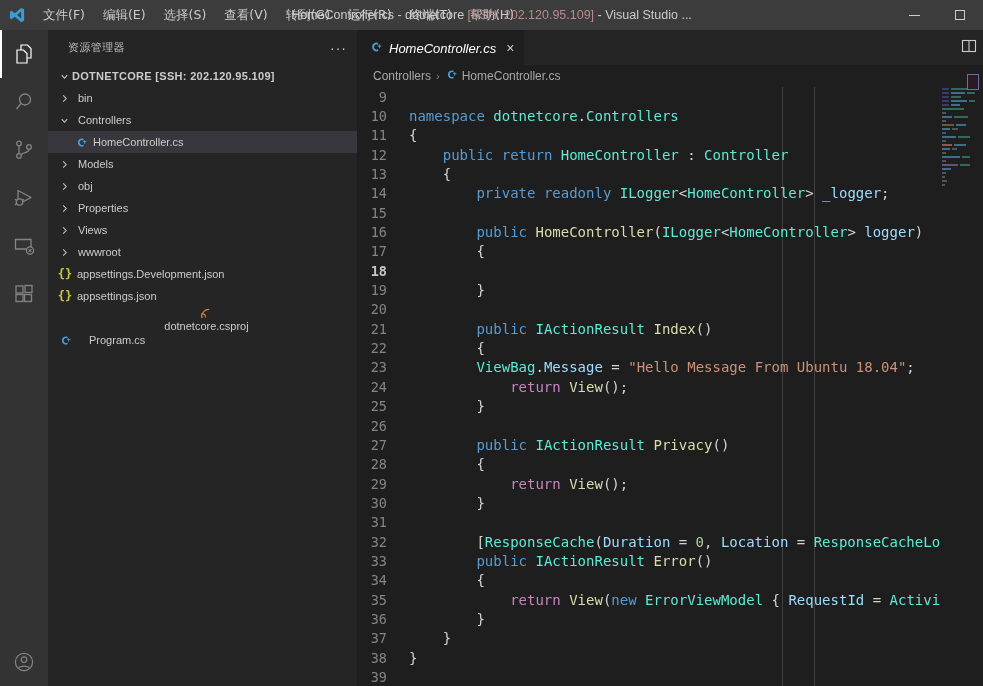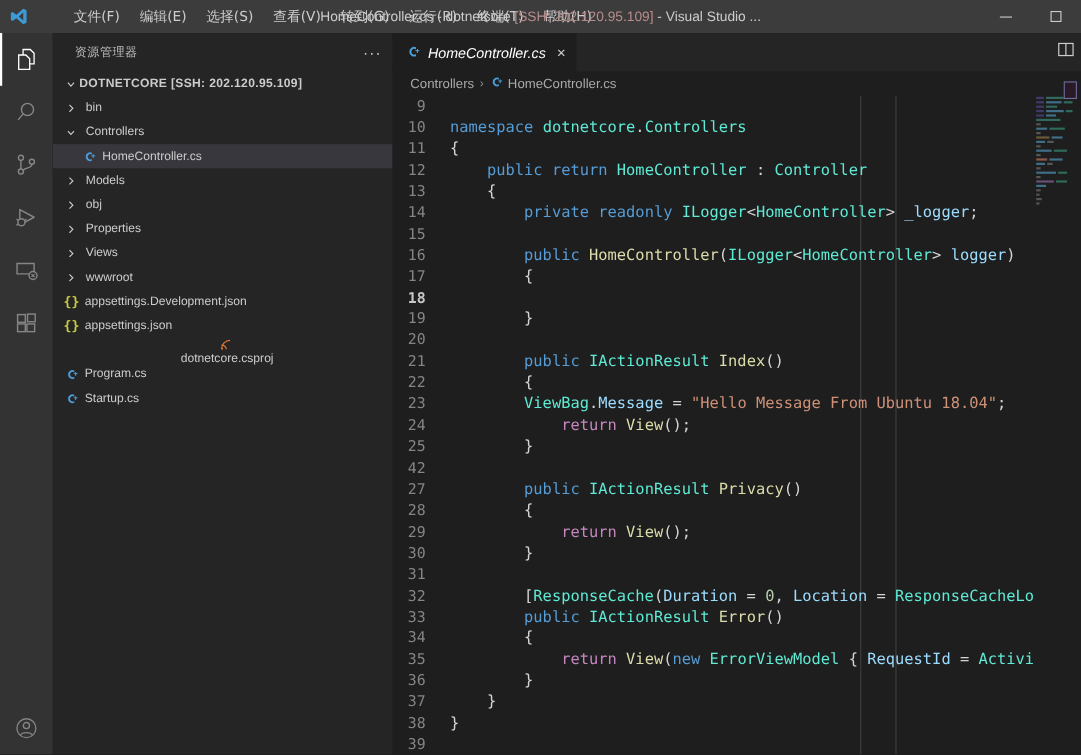--- a/index.html
+++ b/index.html
@@ -8,21 +8,21 @@
     background: #1e1e1e;
     font-family: "Liberation Sans", sans-serif;
     overflow: hidden;
   }
   #app { position: relative; width: 983px; height: 686px; background: #1e1e1e; }
 
   
   .titlebar {
     position: absolute; top: 0; left: 0; width: 983px; height: 30px;
     background: #3c3c3c; display: flex; align-items: flex-start;
-    font-size: 12.5px; color: #cccccc; user-select: none; gap: 24px;
+    font-size: 12.5px; color: #cccccc; user-select: none;
   }
   .vscode-logo { width: 34px; height: 30px; display: flex; align-items: center; justify-content: center; }
   .menu-items { display: flex; align-items: center; height: 30px; }
   .menu-item {
     padding: 0 9px; height: 30px; line-height: 30px;
     font-size: 12.5px; color: #cccccc; white-space: nowrap;
     font-family: "DejaVu Sans", sans-serif;
   }
   .title-center {
     position: absolute; left: 0; right: 0; top: 0; height: 30px;
@@ -361,39 +361,29 @@
           <div class="tree-row" style="padding-left: 8px; flex-direction: column;">
             <span class="ficon">
               <svg width="13" height="13" viewBox="0 0 16 16" fill="none" stroke="#e37933" stroke-width="1.4">
                 <path d="M3 12.5 A9.5 9.5 0 0 1 12.5 3"></path>
                 <path d="M3 8.2 A5.2 5.2 0 0 1 8.2 13"></path>
                 <circle cx="3.6" cy="12.4" r="1.1" fill="#e37933" stroke="none"></circle>
               </svg>
             </span>
             <span class="tree-label">dotnetcore.csproj</span>
           </div>
-          <div class="tree-row" style="padding-left: 8px;">
+          <div class="tree-row" style="padding-left: 8px; gap: 12px;">
             <span class="ficon">
               <svg width="13" height="13" viewBox="0 0 16 16">
                 <path d="M10.5 3.4 A5 5 0 1 0 10.5 12.6 L10.5 10.4 A3 3 0 1 1 10.5 5.6 Z" fill="#4a9fd8"></path>
                 <rect x="11.4" y="5.2" width="1.1" height="4.2" fill="#4a9fd8"></rect>
                 <rect x="9.9" y="6.4" width="4.2" height="1.1" fill="#4a9fd8"></rect>
               </svg>
             </span>
             <span class="tree-label">Program.cs</span>
-          </div>
-          <div class="tree-row" style="padding-left: 8px;">
-            <span class="ficon">
-              <svg width="13" height="13" viewBox="0 0 16 16">
-                <path d="M10.5 3.4 A5 5 0 1 0 10.5 12.6 L10.5 10.4 A3 3 0 1 1 10.5 5.6 Z" fill="#4a9fd8"></path>
-                <rect x="11.4" y="5.2" width="1.1" height="4.2" fill="#4a9fd8"></rect>
-                <rect x="9.9" y="6.4" width="4.2" height="1.1" fill="#4a9fd8"></rect>
-              </svg>
-            </span>
-            <span class="tree-label">Startup.cs</span>
           </div>
         </div>
     </div>
   </div>
 
   <div class="editor-area">
     <div class="tabbar">
       <div class="tab">
         <span>
           <svg width="14" height="14" viewBox="0 0 16 16">
@@ -444,21 +434,21 @@
           <div class="code-line"><span class="ln">16</span><span class="ctext"><span class="pl">        </span><span class="kw">public</span><span class="pl"> </span><span class="fn">HomeController</span><span class="pl">(</span><span class="typ">ILogger</span><span class="pl">&lt;</span><span class="typ">HomeController</span><span class="pl">&gt; </span><span class="var">logger</span><span class="pl">)</span></span></div>
           <div class="code-line"><span class="ln">17</span><span class="ctext"><span class="pl">        {</span></span></div>
           <div class="code-line active"><span class="ln">18</span></div>
           <div class="code-line"><span class="ln">19</span><span class="ctext"><span class="pl">        }</span></span></div>
           <div class="code-line"><span class="ln">20</span><span class="ctext"></span></div>
           <div class="code-line"><span class="ln">21</span><span class="ctext"><span class="pl">        </span><span class="kw">public</span><span class="pl"> </span><span class="typ">IActionResult</span><span class="pl"> </span><span class="fn">Index</span><span class="pl">()</span></span></div>
           <div class="code-line"><span class="ln">22</span><span class="ctext"><span class="pl">        {</span></span></div>
           <div class="code-line"><span class="ln">23</span><span class="ctext"><span class="pl">        </span><span class="typ">ViewBag</span><span class="pl">.</span><span class="var">Message</span><span class="pl"> = </span><span class="str">"Hello Message From Ubuntu 18.04"</span><span class="pl">;</span></span></div>
           <div class="code-line"><span class="ln">24</span><span class="ctext"><span class="pl">            </span><span class="ctl">return</span><span class="pl"> </span><span class="fn">View</span><span class="pl">();</span></span></div>
           <div class="code-line"><span class="ln">25</span><span class="ctext"><span class="pl">        }</span></span></div>
-          <div class="code-line"><span class="ln">42</span><span class="ctext"></span></div>
+          <div class="code-line"><span class="ln">26</span><span class="ctext"></span></div>
           <div class="code-line"><span class="ln">27</span><span class="ctext"><span class="pl">        </span><span class="kw">public</span><span class="pl"> </span><span class="typ">IActionResult</span><span class="pl"> </span><span class="fn">Privacy</span><span class="pl">()</span></span></div>
           <div class="code-line"><span class="ln">28</span><span class="ctext"><span class="pl">        {</span></span></div>
           <div class="code-line"><span class="ln">29</span><span class="ctext"><span class="pl">            </span><span class="ctl">return</span><span class="pl"> </span><span class="fn">View</span><span class="pl">();</span></span></div>
           <div class="code-line"><span class="ln">30</span><span class="ctext"><span class="pl">        }</span></span></div>
           <div class="code-line"><span class="ln">31</span><span class="ctext"></span></div>
           <div class="code-line"><span class="ln">32</span><span class="ctext"><span class="pl">        [</span><span class="typ">ResponseCache</span><span class="pl">(</span><span class="var">Duration</span><span class="pl"> = </span><span class="num">0</span><span class="pl">, </span><span class="var">Location</span><span class="pl"> = </span><span class="typ">ResponseCacheLocati</span></span></div>
           <div class="code-line"><span class="ln">33</span><span class="ctext"><span class="pl">        </span><span class="kw">public</span><span class="pl"> </span><span class="typ">IActionResult</span><span class="pl"> </span><span class="fn">Error</span><span class="pl">()</span></span></div>
           <div class="code-line"><span class="ln">34</span><span class="ctext"><span class="pl">        {</span></span></div>
           <div class="code-line"><span class="ln">35</span><span class="ctext"><span class="pl">            </span><span class="ctl">return</span><span class="pl"> </span><span class="fn">View</span><span class="pl">(</span><span class="kw">new</span><span class="pl"> </span><span class="typ">ErrorViewModel</span><span class="pl"> { </span><span class="var">RequestId</span><span class="pl"> = </span><span class="typ">Activity</span><span class="pl">.C</span></span></div>
           <div class="code-line"><span class="ln">36</span><span class="ctext"><span class="pl">        }</span></span></div>

